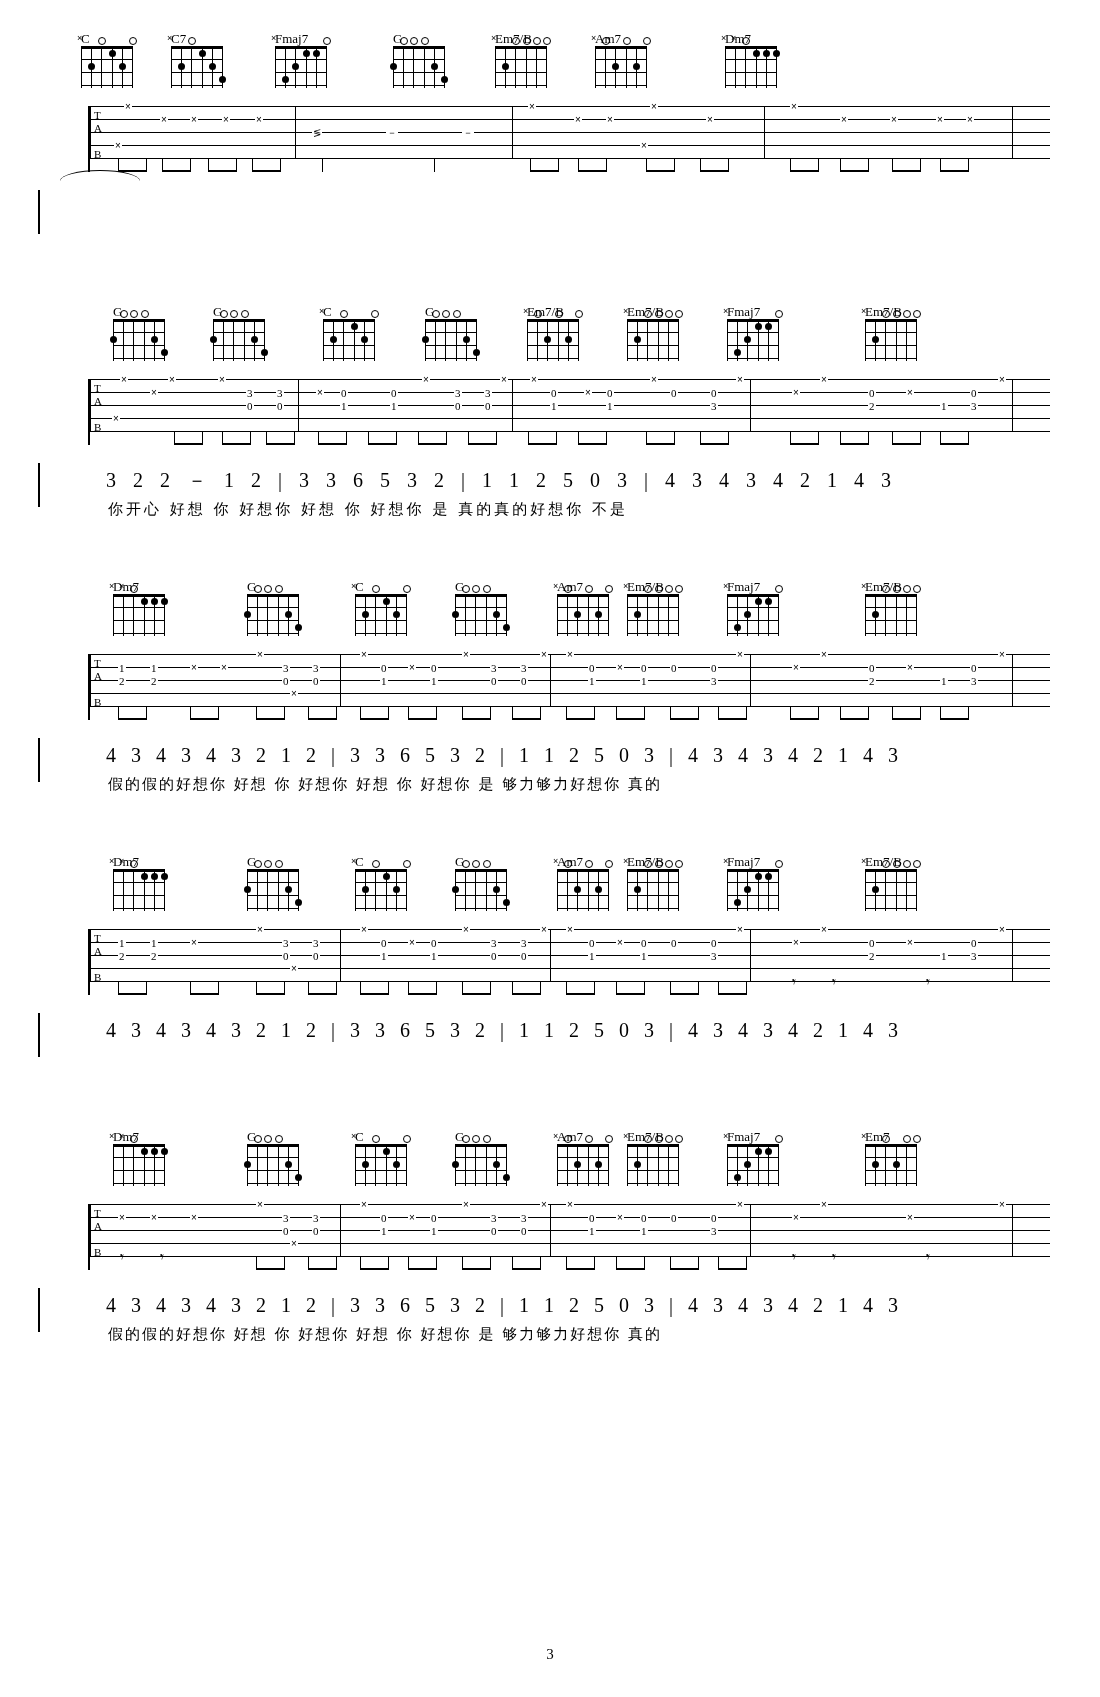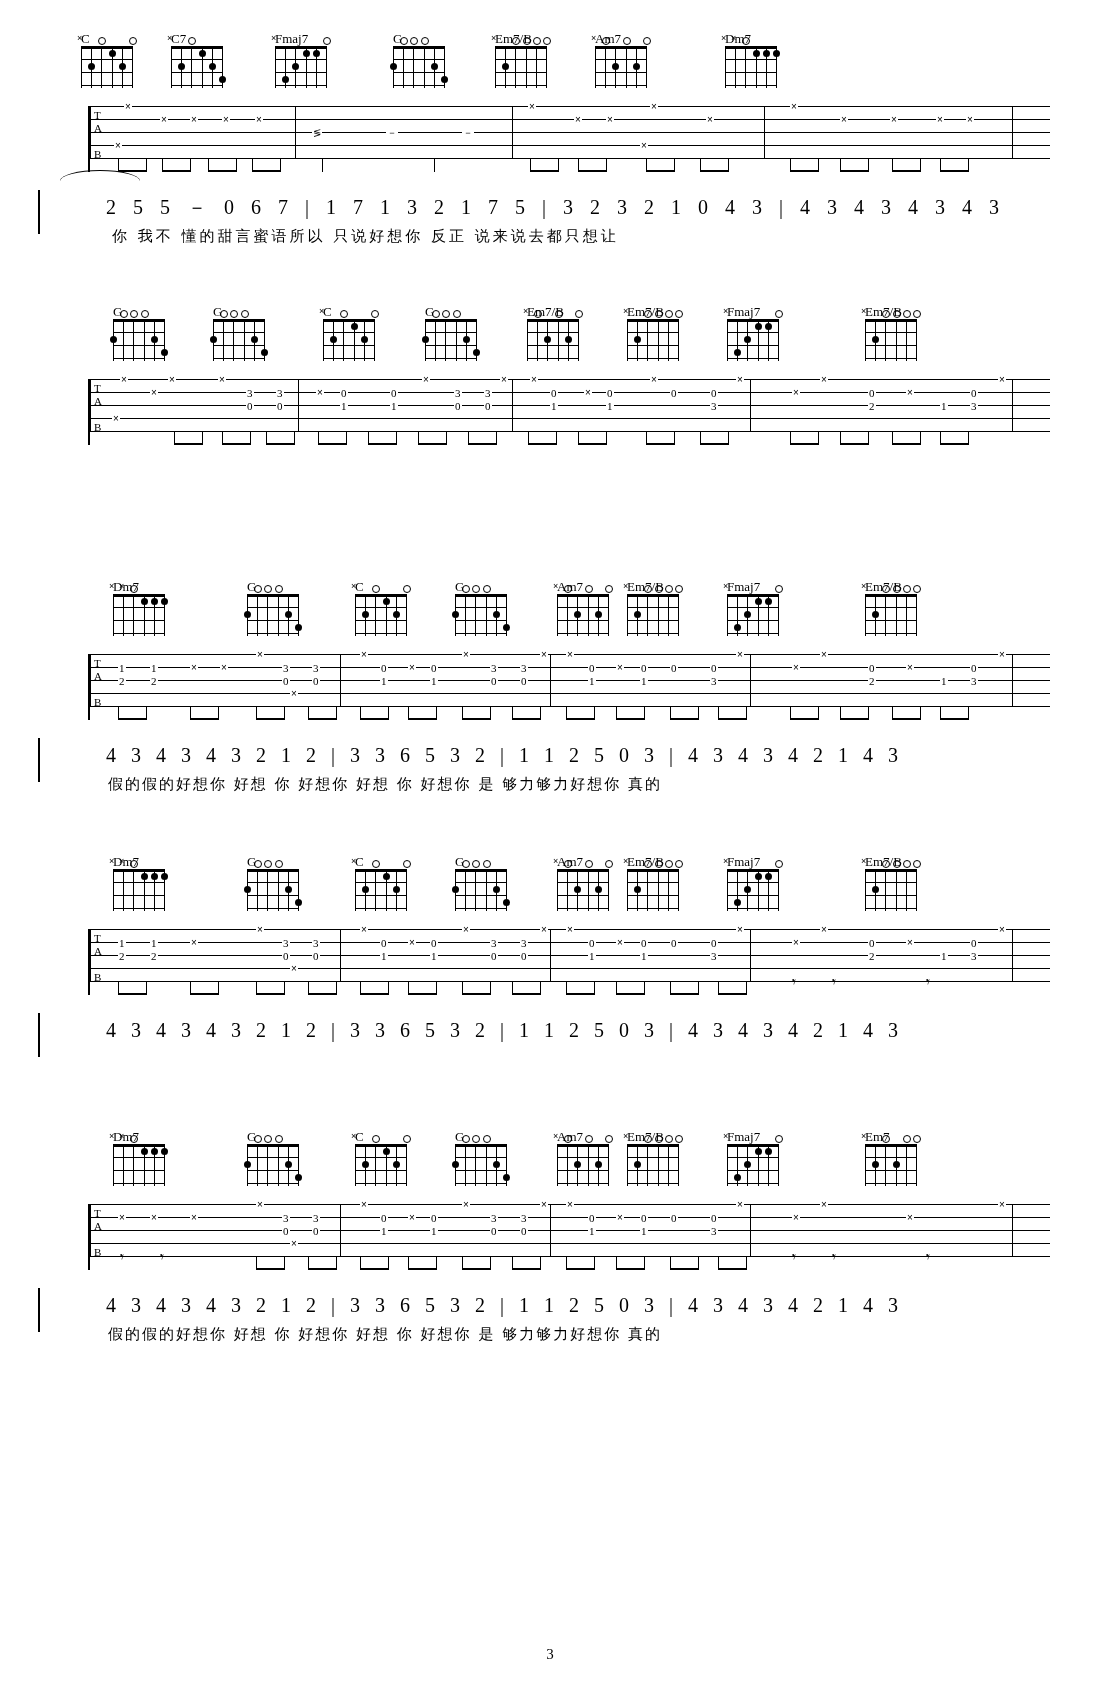--- a/index.html
+++ b/index.html
@@ -447,22 +447,20 @@
       <div class="stem" style="left:870px; top:62px; height:14px;"></div>
       <div class="beam" style="left:842px; top:74px; width:29px;"></div>
       <div class="stem" style="left:890px; top:62px; height:14px;"></div>
       <div class="stem" style="left:918px; top:62px; height:14px;"></div>
       <div class="beam" style="left:890px; top:74px; width:29px;"></div>
     </div>
 
     <div class="melody">
       <div class="slur" style="left:10px; top:-18px; width:80px;"></div>
       <div class="sysbrace" style="left:-12px; top:2px; height:44px; background:#000;"></div>
-      <div class="jp" style="left:56px; letter-spacing:6px;">2 5 5 － 0 6 7 | 1 7 1 3 2 1 7 5 | 3 2 3 2 1  0 4 3 | 4 3 4 3 4 3 4 3</div>
-      <div class="lyric" style="left:62px; letter-spacing:3px;">你        我不 懂的甜言蜜语所以 只说好想你   反正 说来说去都只想让</div>
     </div>
   </div>
 
   <div class="system" style="position:absolute; left:50px; top:305px;">
     <div class="chordrow">
       <div class="chord" style="left:60px;">
         <div class="cname">G</div>
         <div class="grid">
           <div class="nut"></div>
             <div class="fretline" style="top:13px;"></div>
@@ -731,20 +729,25 @@
       <div class="stem" style="left:818px; top:62px; height:14px;"></div>
       <div class="beam" style="left:790px; top:74px; width:29px;"></div>
       <div class="stem" style="left:842px; top:62px; height:14px;"></div>
       <div class="stem" style="left:870px; top:62px; height:14px;"></div>
       <div class="beam" style="left:842px; top:74px; width:29px;"></div>
       <div class="stem" style="left:890px; top:62px; height:14px;"></div>
       <div class="stem" style="left:918px; top:62px; height:14px;"></div>
       <div class="beam" style="left:890px; top:74px; width:29px;"></div>
     </div>
 
+    <div class="melody">
+      <div class="sysbrace" style="left:-12px; top:2px; height:44px;"></div>
+      <div class="jp" style="left:56px; letter-spacing:6px;">3 2 2 － 1 2 | 3  3 6 5  3 2 | 1  1 2 5  0 3 | 4 3 4 3 4 2 1  4 3</div>
+      <div class="lyric" style="left:58px; letter-spacing:3px;">你开心   好想 你  好想你 好想 你  好想你  是 真的真的好想你 不是</div>
+    </div>
   </div>
 
   <div class="system" style="position:absolute; left:50px; top:580px;">
     <div class="chordrow">
       <div class="chord" style="left:60px;">
         <div class="cname">Dm7</div>
         <div class="grid">
           <div class="nut"></div>
             <div class="fretline" style="top:13px;"></div>
             <div class="fretline" style="top:26px;"></div>

